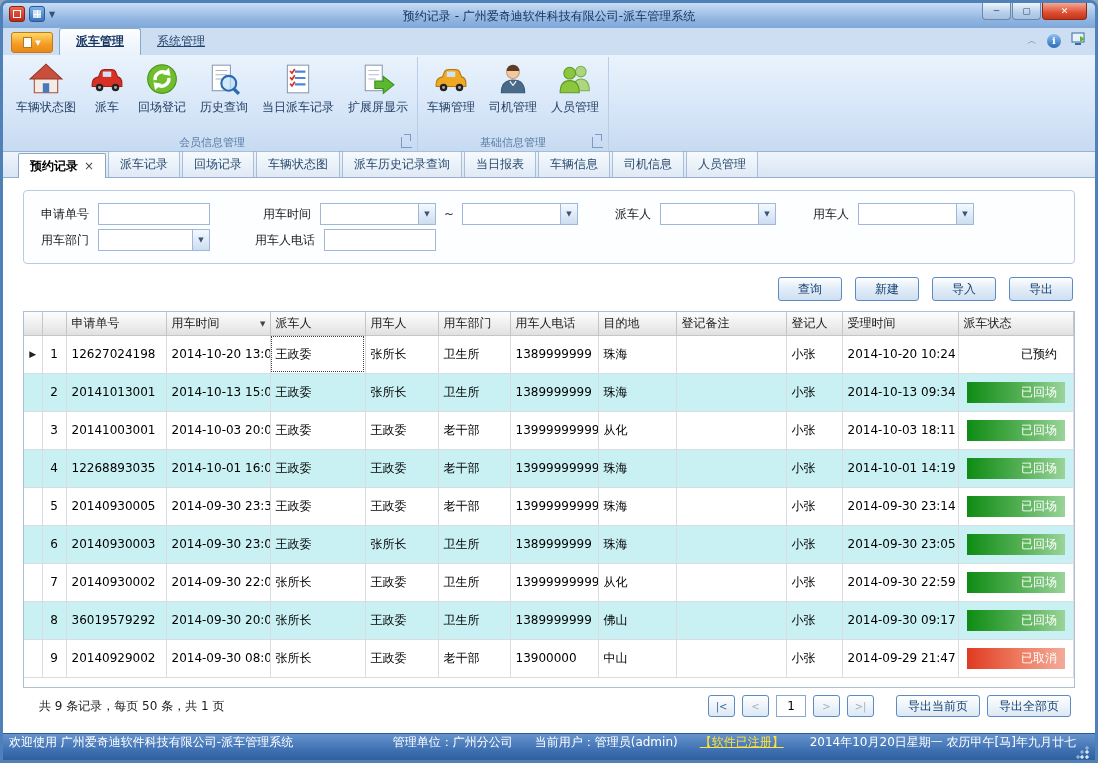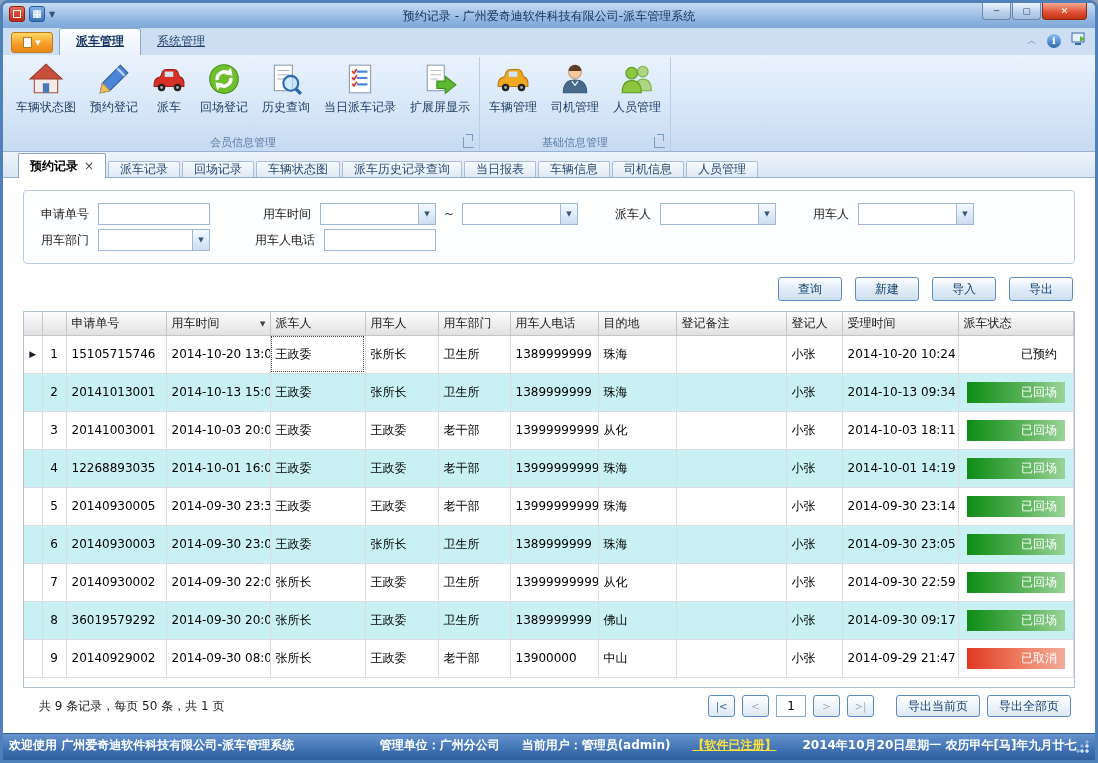--- a/index.html
+++ b/index.html
@@ -57,21 +57,21 @@
   .rgroup-label { height:18px; display:flex; align-items:center; justify-content:center;
                   color:#5a7ba6; font-size:11px; position:relative; padding:0 14px; }
   .launcher { position:absolute; right:3px; bottom:3px; width:11px; height:11px;
               border-left:1px solid #7a9cc4; border-bottom:1px solid #7a9cc4; }
   .launcher:before { content:""; position:absolute; left:2px; top:-3px; width:6px; height:6px;
                      border-top:1px solid #7a9cc4; border-right:1px solid #7a9cc4; }
 
   
   .doctabs { height:26px; background:linear-gradient(#eef4fb,#d8e5f4); border-bottom:1px solid #95afce;
              display:flex; align-items:flex-end; padding-left:15px; gap:2px; flex:none; }
-  .doctab { height:16px; padding:0 11px; display:flex; align-items:center; gap:6px;
+  .doctab { height:26px; padding:0 11px; display:flex; align-items:center; gap:6px;
             border:1px solid #a8bed8; border-bottom:none; border-radius:2px 2px 0 0;
             background:linear-gradient(#f6fafd,#dfe9f5); color:#2a4a70; white-space:nowrap; }
   .doctab.active { background:#fff; color:#000; font-weight:bold; height:25px; margin-bottom:-1px;
                    border-color:#8aa4c4; z-index:1; }
   .tclose { color:#444; font-weight:normal; font-size:12px; }
 
   
   .content { flex:1; background:#fff; display:flex; flex-direction:column; padding:12px 20px 0 20px; min-height:0; }
 
   .filter-panel { border:1px solid #b8cbe2; border-radius:4px; padding:8px 10px; background:#fdfeff; flex:none; }
@@ -120,21 +120,21 @@
             background:linear-gradient(#ffffff,#dce8f5); color:#3a6aa0; font-size:10px;
             display:flex; align-items:center; justify-content:center; }
   .pg-btn.dim { color:#9ab0c8; }
   .pg-input { width:30px; height:22px; border:1px solid #8aa8cc; text-align:center; font-size:12px; font-family:inherit; }
   .export-btn { height:22px; padding:0 11px; border:1px solid #5b8ac5; border-radius:3px;
                 background:linear-gradient(#ffffff,#dce8f5); color:#13406e;
                 display:flex; align-items:center; }
 
   
   .statusbar { height:27px; background:linear-gradient(#6593cd,#3a6cae 70%,#315f9c); border-top:1px solid #2d5c99;
-               display:flex; align-items:flex-end; color:#fff; padding:6px 6px; flex:none;font-weight:bold; }
+               display:flex; align-items:flex-start; color:#fff; padding:0 6px; flex:none; }
   .sb-welcome { width:412px; }
   .sb-item { margin-right:22px; white-space:nowrap; }
   .sb-registered { color:#ffe23a; text-decoration:underline; margin-right:26px; white-space:nowrap; }
   .sb-date { white-space:nowrap; }
   .grip { margin-left:auto; width:14px; height:14px; align-self:flex-end;
           background:
             radial-gradient(circle at 11px 11px,#d7e6f7 1.4px,transparent 1.9px),
             radial-gradient(circle at 6px 11px,#d7e6f7 1.4px,transparent 1.9px),
             radial-gradient(circle at 11px 6px,#d7e6f7 1.4px,transparent 1.9px),
             radial-gradient(circle at 2px 11px,#8fb0d8 1.4px,transparent 1.9px),
@@ -186,28 +186,20 @@
     <div style="display:flex;">
         <div class="rgroup">
           <div class="rgroup-items">
             <div class="ritem">
               <span class="icon"><svg viewBox="0 0 32 32">
                   <path d="M5 15 H27 V29 H5 Z" fill="#f2ece6" stroke="#b04a3a"></path>
                   <path d="M16 2 L31 16 H1 Z" fill="#c94f3d" stroke="#96382a"></path>
                   <rect x="13" y="20" width="6" height="9" fill="#4a78b8"></rect>
                 </svg></span>
               <span class="lbl">车辆状态图</span>
-            </div>
-            <div class="ritem">
-              <span class="icon"><svg viewBox="0 0 32 32">
-                  <path d="M22 3 L29 10 L12 27 L3 29 L5 20 Z" fill="#4a86d8" stroke="#2d5a9e"></path>
-                  <path d="M3 29 L5 20 L12 27 Z" fill="#f0c060" stroke="#c89a40"></path>
-                  <path d="M19 6 L26 13" stroke="#bcd6f2" stroke-width="2"></path>
-                </svg></span>
-              <span class="lbl">预约登记</span>
             </div>
             <div class="ritem">
               <span class="icon"><svg viewBox="0 0 32 32">
                   <path d="M2 21 Q2 15 8 14 L10 9 Q11 7 14 7 H20 Q23 7 24 9 L26 14 Q30 15 30 20 V23 H2 Z" fill="#d93025" stroke="#9a1f15"></path>
                   <rect x="12" y="9" width="8" height="5" fill="#cfe4f5"></rect>
                   <circle cx="9" cy="24" r="3.5" fill="#222"></circle>
                   <circle cx="24" cy="24" r="3.5" fill="#222"></circle>
                   <circle cx="9" cy="24" r="1.4" fill="#aaa"></circle>
                   <circle cx="24" cy="24" r="1.4" fill="#aaa"></circle>
                 </svg></span>
@@ -413,21 +405,21 @@
             <th>登记备注</th>
             <th>登记人</th>
             <th>受理时间</th>
             <th>派车状态</th>
           </tr>
         </thead>
         <tbody>
             <tr class="selected">
               <td class="c-ind">▶</td>
               <td class="c-num">1</td>
-              <td>15105715746</td>
+              <td>12627024198</td>
               <td>2014-10-20 13:00</td>
               <td class="c-dispatcher">王政委</td>
               <td>张所长</td>
               <td>卫生所</td>
               <td>1389999999</td>
               <td>珠海</td>
               <td></td>
               <td>小张</td>
               <td>2014-10-20 10:24</td>
               <td class="c-status">

